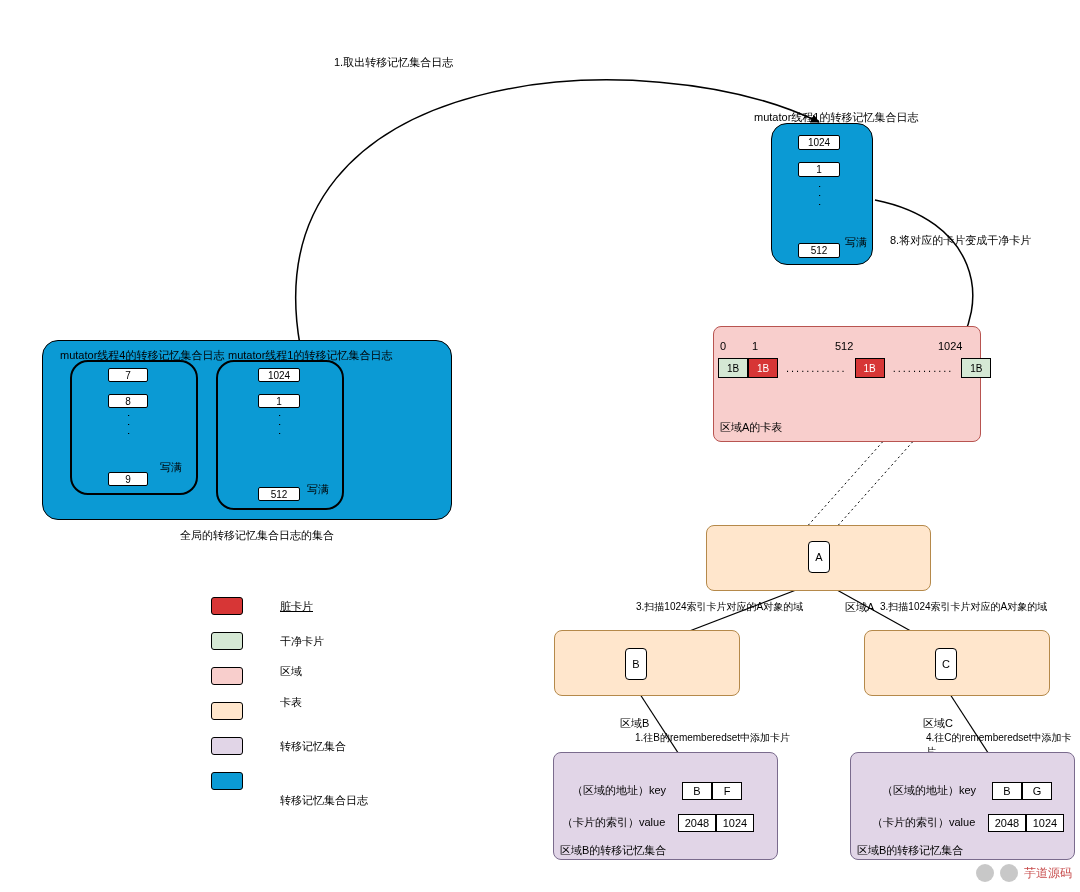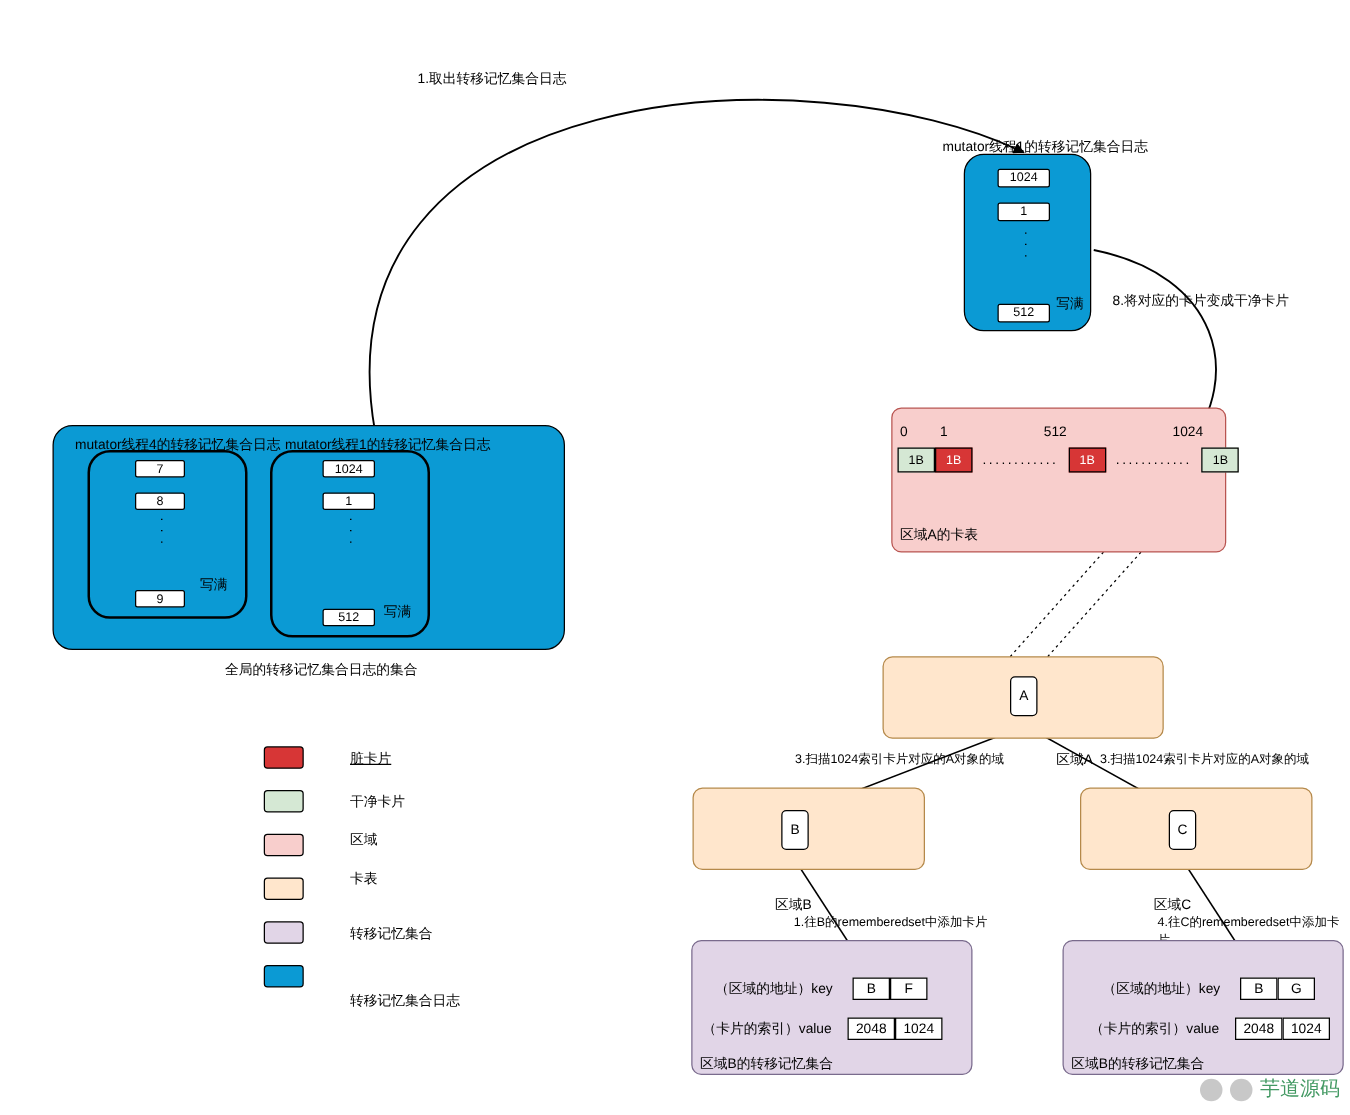--- a/index.html
+++ b/index.html
@@ -76,21 +76,21 @@
     background:#fff;
     border:1px solid #000;
     box-sizing:border-box;
     display:flex;align-items:center;justify-content:center;
     font-size:11px;
     border-radius:4px;
   }
   .watermark {
     position:absolute;
     right:8px; bottom:10px;
-    font-size:16px; color:#15803d;
+    font-size:12px; color:#b91c1c;
     display:flex; align-items:center; gap:6px;
     opacity:0.8;
   }
   .watermark .circle {
     width:18px;height:18px;border-radius:50%;
     background:#bbb;
   }
 </style>
 </head>
 <body>

